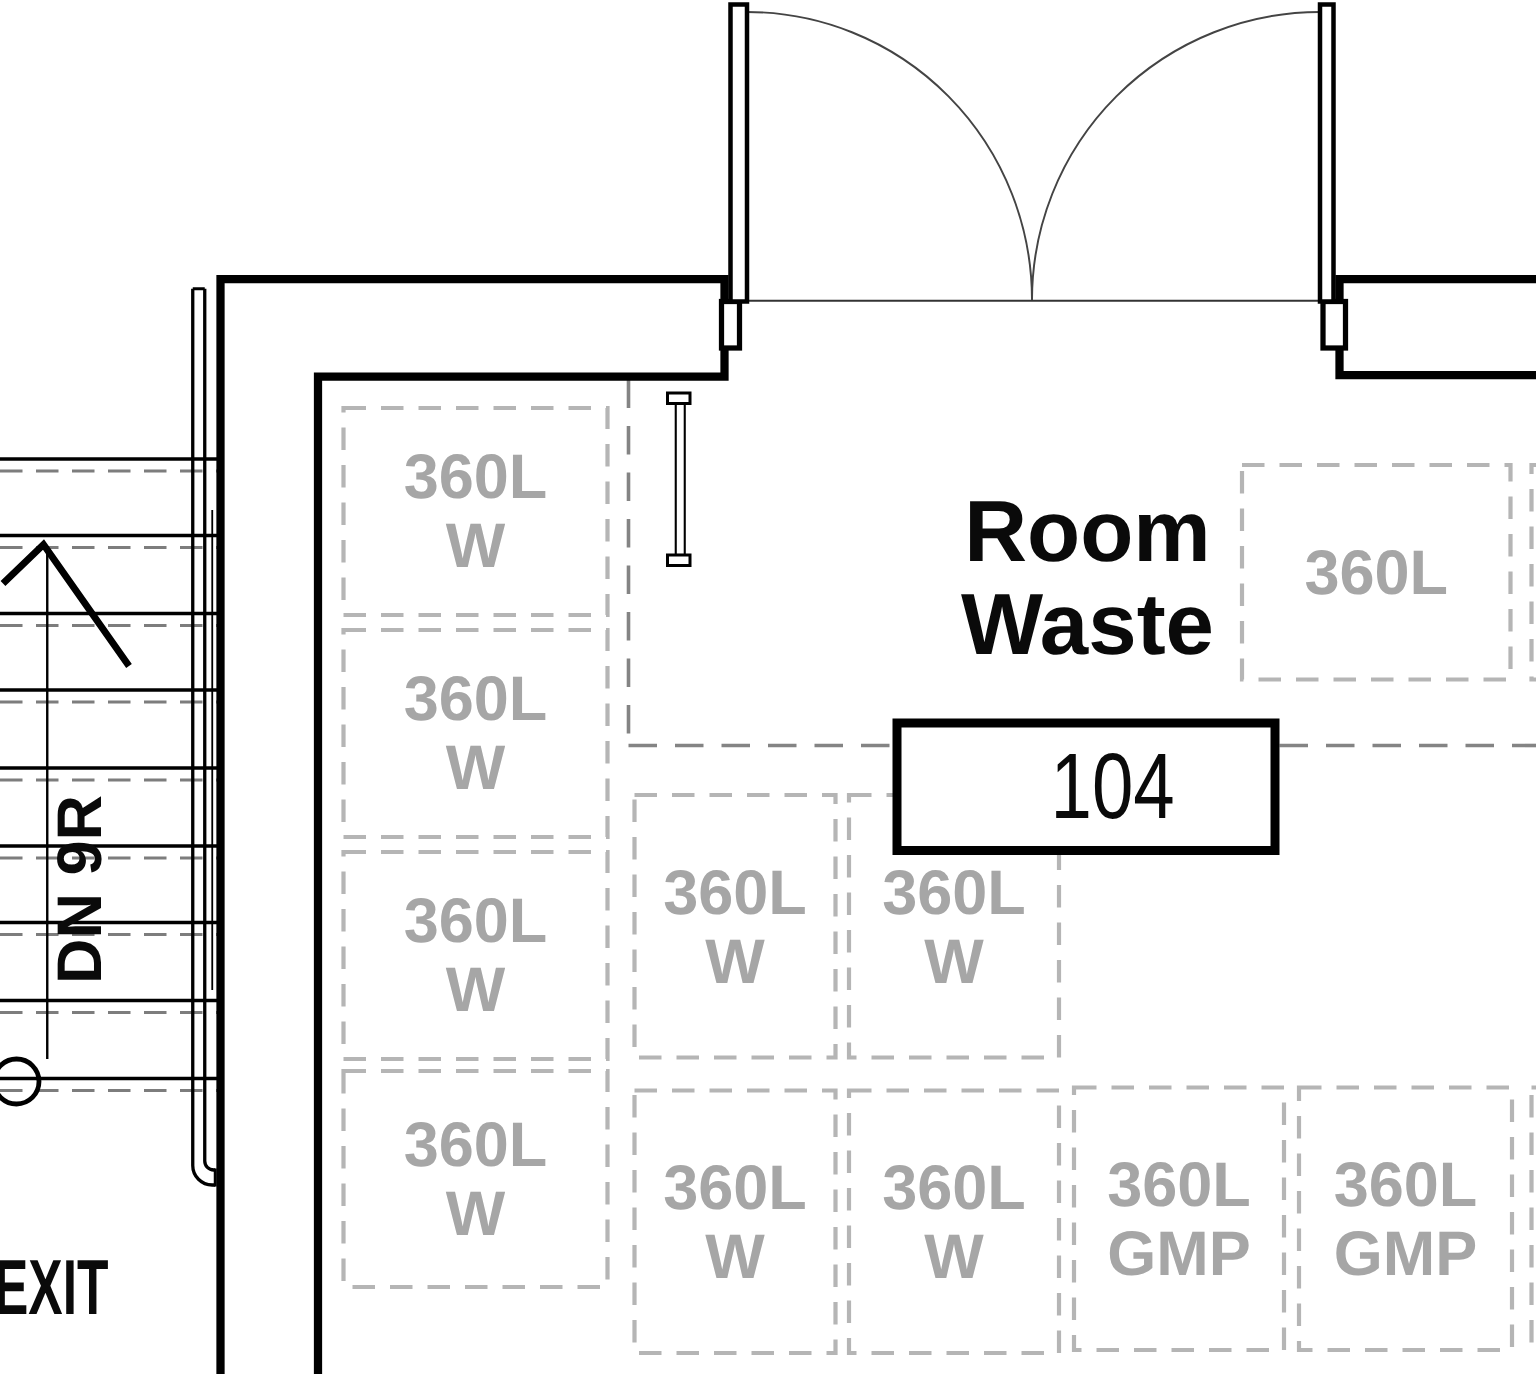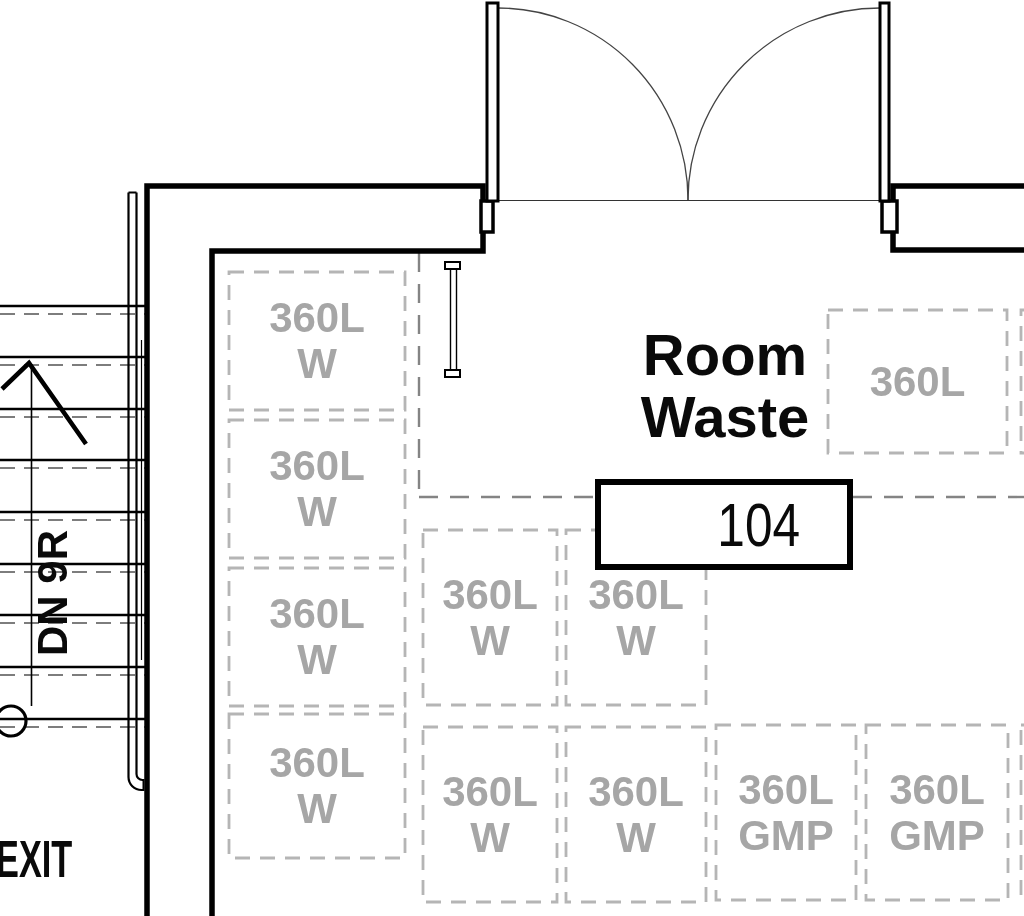--- a/index.html
+++ b/index.html
@@ -118,21 +118,21 @@
     </g>
 
     <rect x="598" y="482" width="252" height="85" fill="#ffffff" stroke="#000" stroke-width="6"></rect>
   </svg>
 
   <div class="ovl room-title" style="left:555px;top:324px;">
     <span>Room</span>
     <span>Waste</span>
   </div>
 
-  <div class="ovl room-num" style="left:633px;top:482px;width:252px;height:85px;">
+  <div class="ovl room-num" style="left:616px;top:482px;width:252px;height:85px;">
     <span>104</span>
   </div>
 
   <div class="ovl dn-label" style="left:-14px;top:571px;width:134px;height:44px;">DN 9R</div>
 
   <div class="ovl exit-label" style="left:-4px;top:833px;">EXIT</div>
 
   <div class="ovl bin-label" style="left:229px;top:272px;width:176px;height:138px;">
     <span>360L</span>
       <span>W</span>

